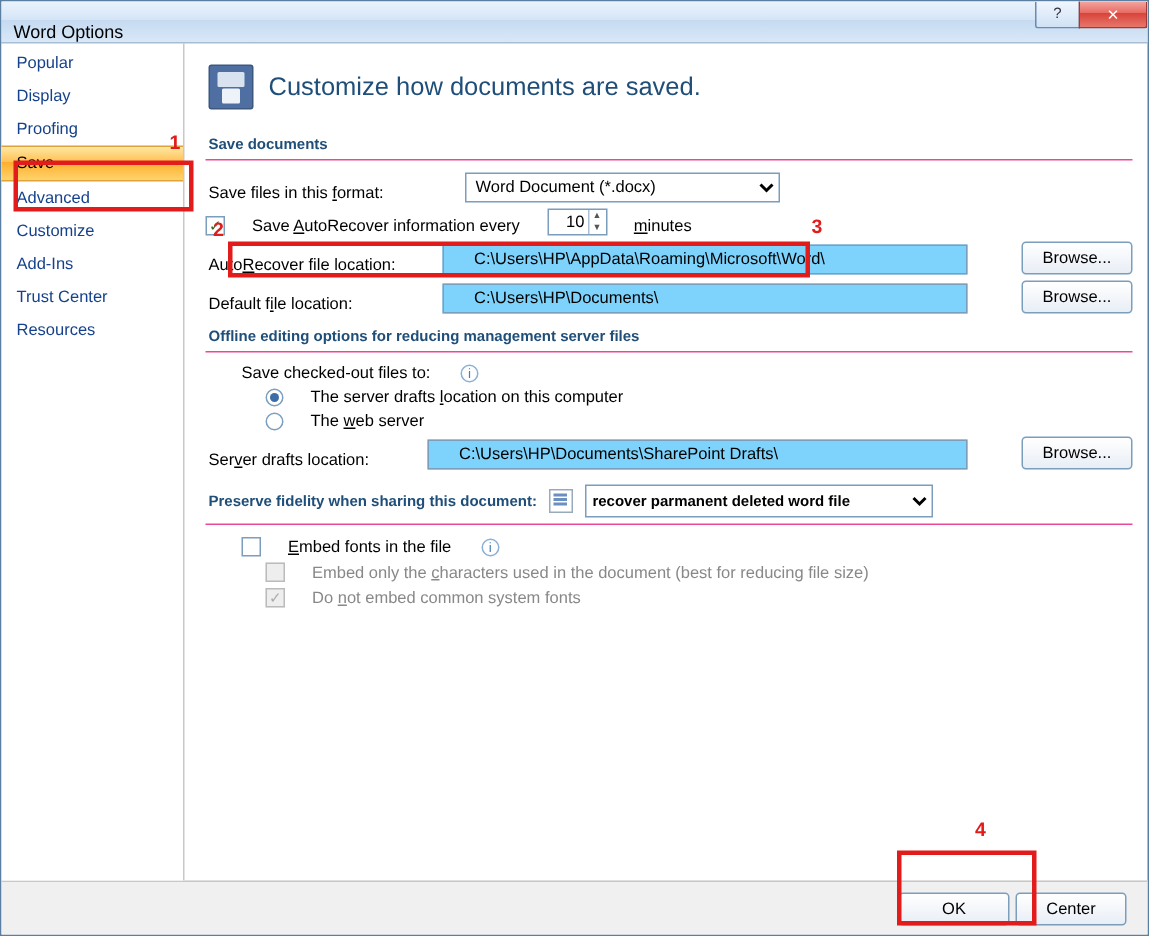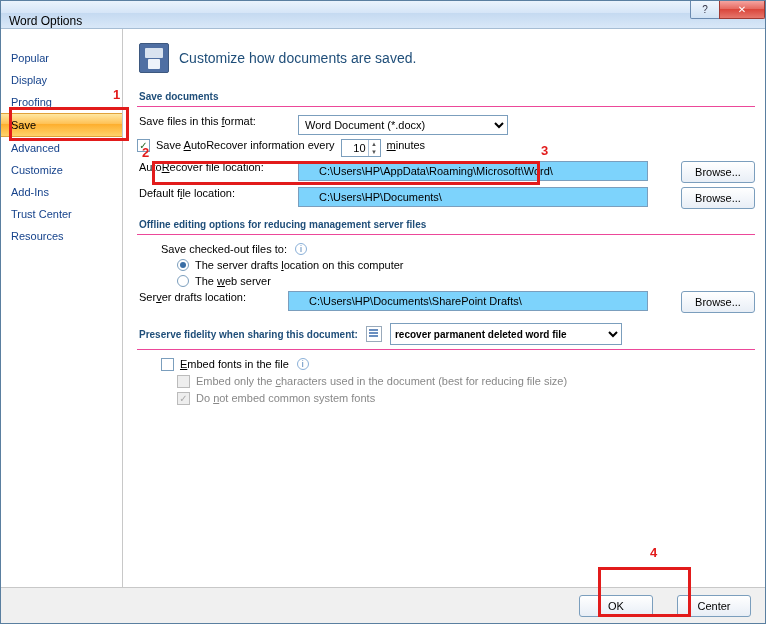--- a/index.html
+++ b/index.html
@@ -45,21 +45,21 @@
   color:#fff;border-color:#a03a33;border-bottom-right-radius:2px;
 }
 .content {
   display: flex;
   height: 558px;
 }
 .sidebar {
   width: 122px;
   background: #fff;
   border-right: 1px solid #c8c8c8;
-  padding-top: 18px;
+  padding-top: 2px;
 }
 .side-item {
   padding: 5px 10px;
   color: #15428b;
   cursor: pointer;
 }
 .side-item.sel {
   background: linear-gradient(#ffe7a2,#fec154 45%,#fdae2d 46%,#ffd36b);
   color:#000;
   border-top:1px solid #e0a23b;
@@ -72,26 +72,26 @@
   position:relative;
 }
 .hdr { display:flex;align-items:center;gap:10px;margin:8px 0 14px 2px}
 .save-icon{
   width:30px;height:30px;
   background:#4f6fa3;border:1px solid #3d587f;
   position:relative;border-radius:2px;
 }
 .save-icon::before{content:"";position:absolute;left:5px;top:4px;width:18px;height:10px;background:#d9e3f0;border-radius:1px}
 .save-icon::after{content:"";position:absolute;left:8px;bottom:3px;width:12px;height:10px;background:#eef3fa;border-radius:1px}
-.hdr-text{color:#1f4e79;font-size:14px}
+.hdr-text{color:#1f4e79;font-size:17px}
 .section-title{
   color:#1f4e79;font-weight:bold;font-size:10px;
   padding:4px 2px;border-bottom:1px solid #ec4899;margin:6px 0 8px 0;
 }
-.row{display:flex;align-items:flex-start;margin:4px 0;gap:6px}
+.row{display:flex;align-items:flex-end;margin:4px 0;gap:18px}
 .label{width:155px;padding-left:2px}
 .label u{text-decoration:underline}
 select.fmt{
   width:210px;height:20px;border:1px solid #7b9ebd;font:inherit;padding:2px 2px;background:#fff;
 }
 input[type=text].path{
   height:20px;border:1px solid #7b9ebd;font:inherit;padding:1px 20px;background:#7dd3fc;
   flex:1;
 }
 .spin{width:40px;height:18px;border:1px solid #7b9ebd;display:inline-flex;align-items:center;position:relative}
@@ -108,21 +108,21 @@
 .checkbox.disabled{background:#eee;border-color:#bbb;color:#aaa}
 .checkbox.checked::after{content:"✓"}
 .radio{width:12px;height:12px;border:1px solid #7b9ebd;border-radius:50%;display:inline-flex;align-items:center;justify-content:center}
 .radio.sel::after{content:"";width:6px;height:6px;background:#3a6ea5;border-radius:50%}
 .indent{padding-left:24px}
 .indent2{padding-left:40px}
 .muted{color:#888}
 .info-icon{width:12px;height:12px;border:1px solid #8ab0d8;border-radius:50%;color:#4a7db5;font-size:9px;line-height:10px;text-align:center;display:inline-block;margin-left:2px}
 .footer{
   height:36px;border-top:1px solid #c8c8c8;
-  background:#f0f0f0;display:flex;justify-content:flex-end;align-items:center;gap:24px;padding-right:14px;
+  background:#f0f0f0;display:flex;justify-content:flex-end;align-items:center;gap:4px;padding-right:14px;
 }
 
 .redbox{position:absolute;border:3px solid #e21b1b;pointer-events:none}
 .redtxt{position:absolute;color:#e21b1b;font-size:13px;font-weight:bold}
 .preserve-row{display:flex;align-items:center;gap:8px}
 .preserve-row select{width:232px;height:22px;border:1px solid #7b9ebd;font:inherit;background:#fff}
 .doc-icon{width:16px;height:16px;border:1px solid #9ab;background:#fff;position:relative}
 .doc-icon::after{content:"";position:absolute;left:2px;top:2px;width:9px;height:2px;background:#6a8fc0;box-shadow:0 3px 0 #6a8fc0,0 6px 0 #6a8fc0}
 </style>
 </head>

